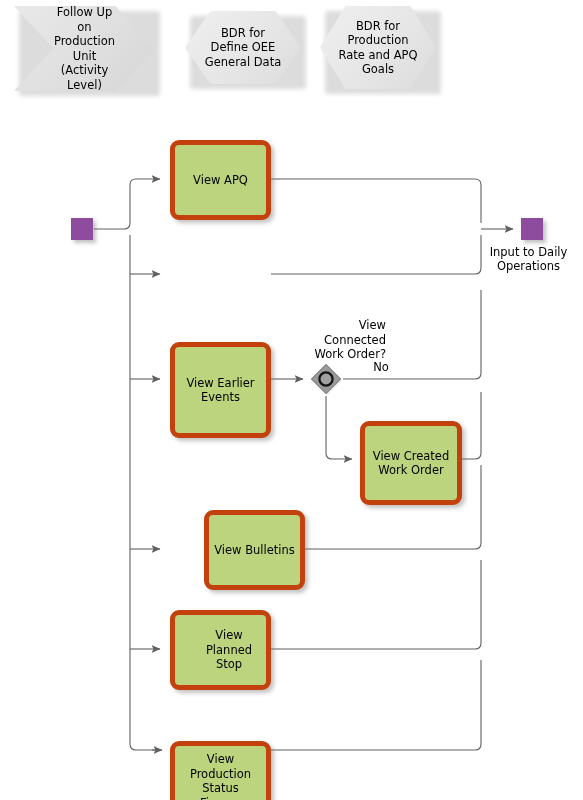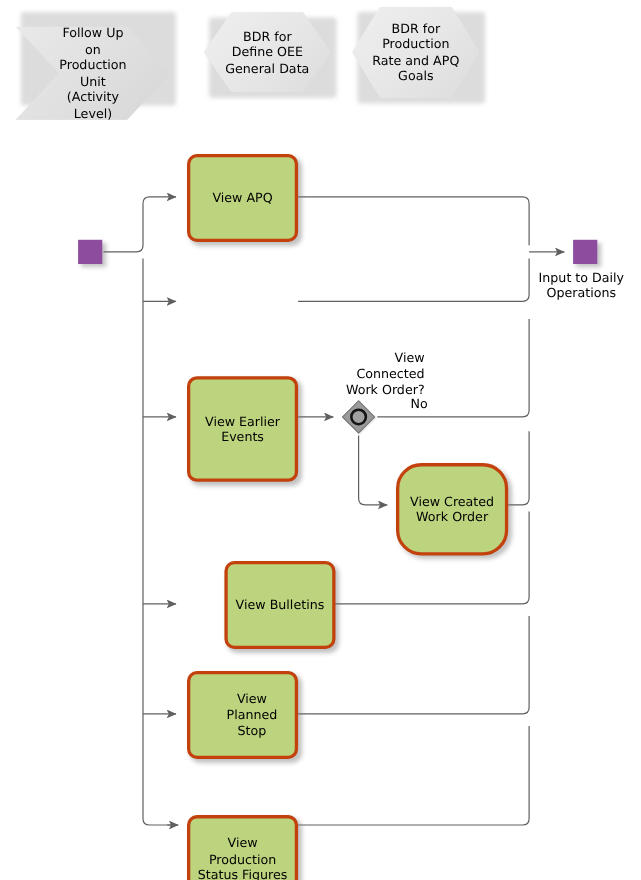--- a/index.html
+++ b/index.html
@@ -39,21 +39,21 @@
     position:absolute;
     background:rgba(150,150,150,.33);
     filter:blur(2px);
     z-index:0;
   }
 
   
   .task{
     position:absolute;
     background:#bcd47d;
-    border:3px solid #c2410c;
+    border:5px solid #c2410c;
     border-radius:9px;
     box-shadow:3px 3px 4px rgba(120,120,120,.45);
     display:flex;align-items:center;justify-content:center;
     text-align:center;
     font-size:11.5px;line-height:14.5px;
     color:#000;
     box-sizing:border-box;
     z-index:3;
   }
   .task .lbl{display:block;width:100%;padding:0 5px;}
@@ -132,21 +132,21 @@
 
       <path d="M271,549 L475,549 Q481,549 481,543 L481,465"></path>
 
       <path d="M271,649 L475,649 Q481,649 481,643 L481,560"></path>
 
       <path d="M271,750 L475,750 Q481,750 481,744 L481,660"></path>
     </g>
   </svg>
 
   <div class="shadow-shape" style="left:19px;top:11px;width:141px;height:85px;border-radius:3px;"></div>
-  <div class="hdr chev" style="left:14px;top:6px;width:141px;height:85px;margin-top:18px;">
+  <div class="hdr chev" style="left:14px;top:6px;width:141px;height:85px;">
     <span class="lbl">Follow Up
 on
 Production
 Unit
 (Activity
 Level)</span>
   </div>
 
   <div class="shadow-shape" style="left:190px;top:16px;width:116px;height:73px;border-radius:3px;"></div>
   <div class="hdr hex" style="left:185px;top:11px;width:116px;height:73px;">
@@ -172,21 +172,21 @@
   <div class="task" style="left:170px;top:140px;width:101px;height:80px;">
     <span class="lbl">View APQ</span>
   </div>
 
 
   <div class="task" style="left:170px;top:342px;width:101px;height:96px;">
     <span class="lbl">View Earlier
 Events</span>
   </div>
 
-  <div class="task" style="left:360px;top:421px;width:102px;height:84px;border-radius:23px;">
+  <div class="task" style="left:360px;top:421px;width:102px;height:84px;">
     <span class="lbl">View Created
 Work Order</span>
   </div>
 
   <div class="task" style="left:180px;top:510px;width:101px;height:80px;margin-left:24px;">
     <span class="lbl">View Bulletins</span>
   </div>
 
   <div class="task" style="left:170px;top:610px;width:101px;height:80px;padding-left:17px;">
     <span class="lbl">View Planned

